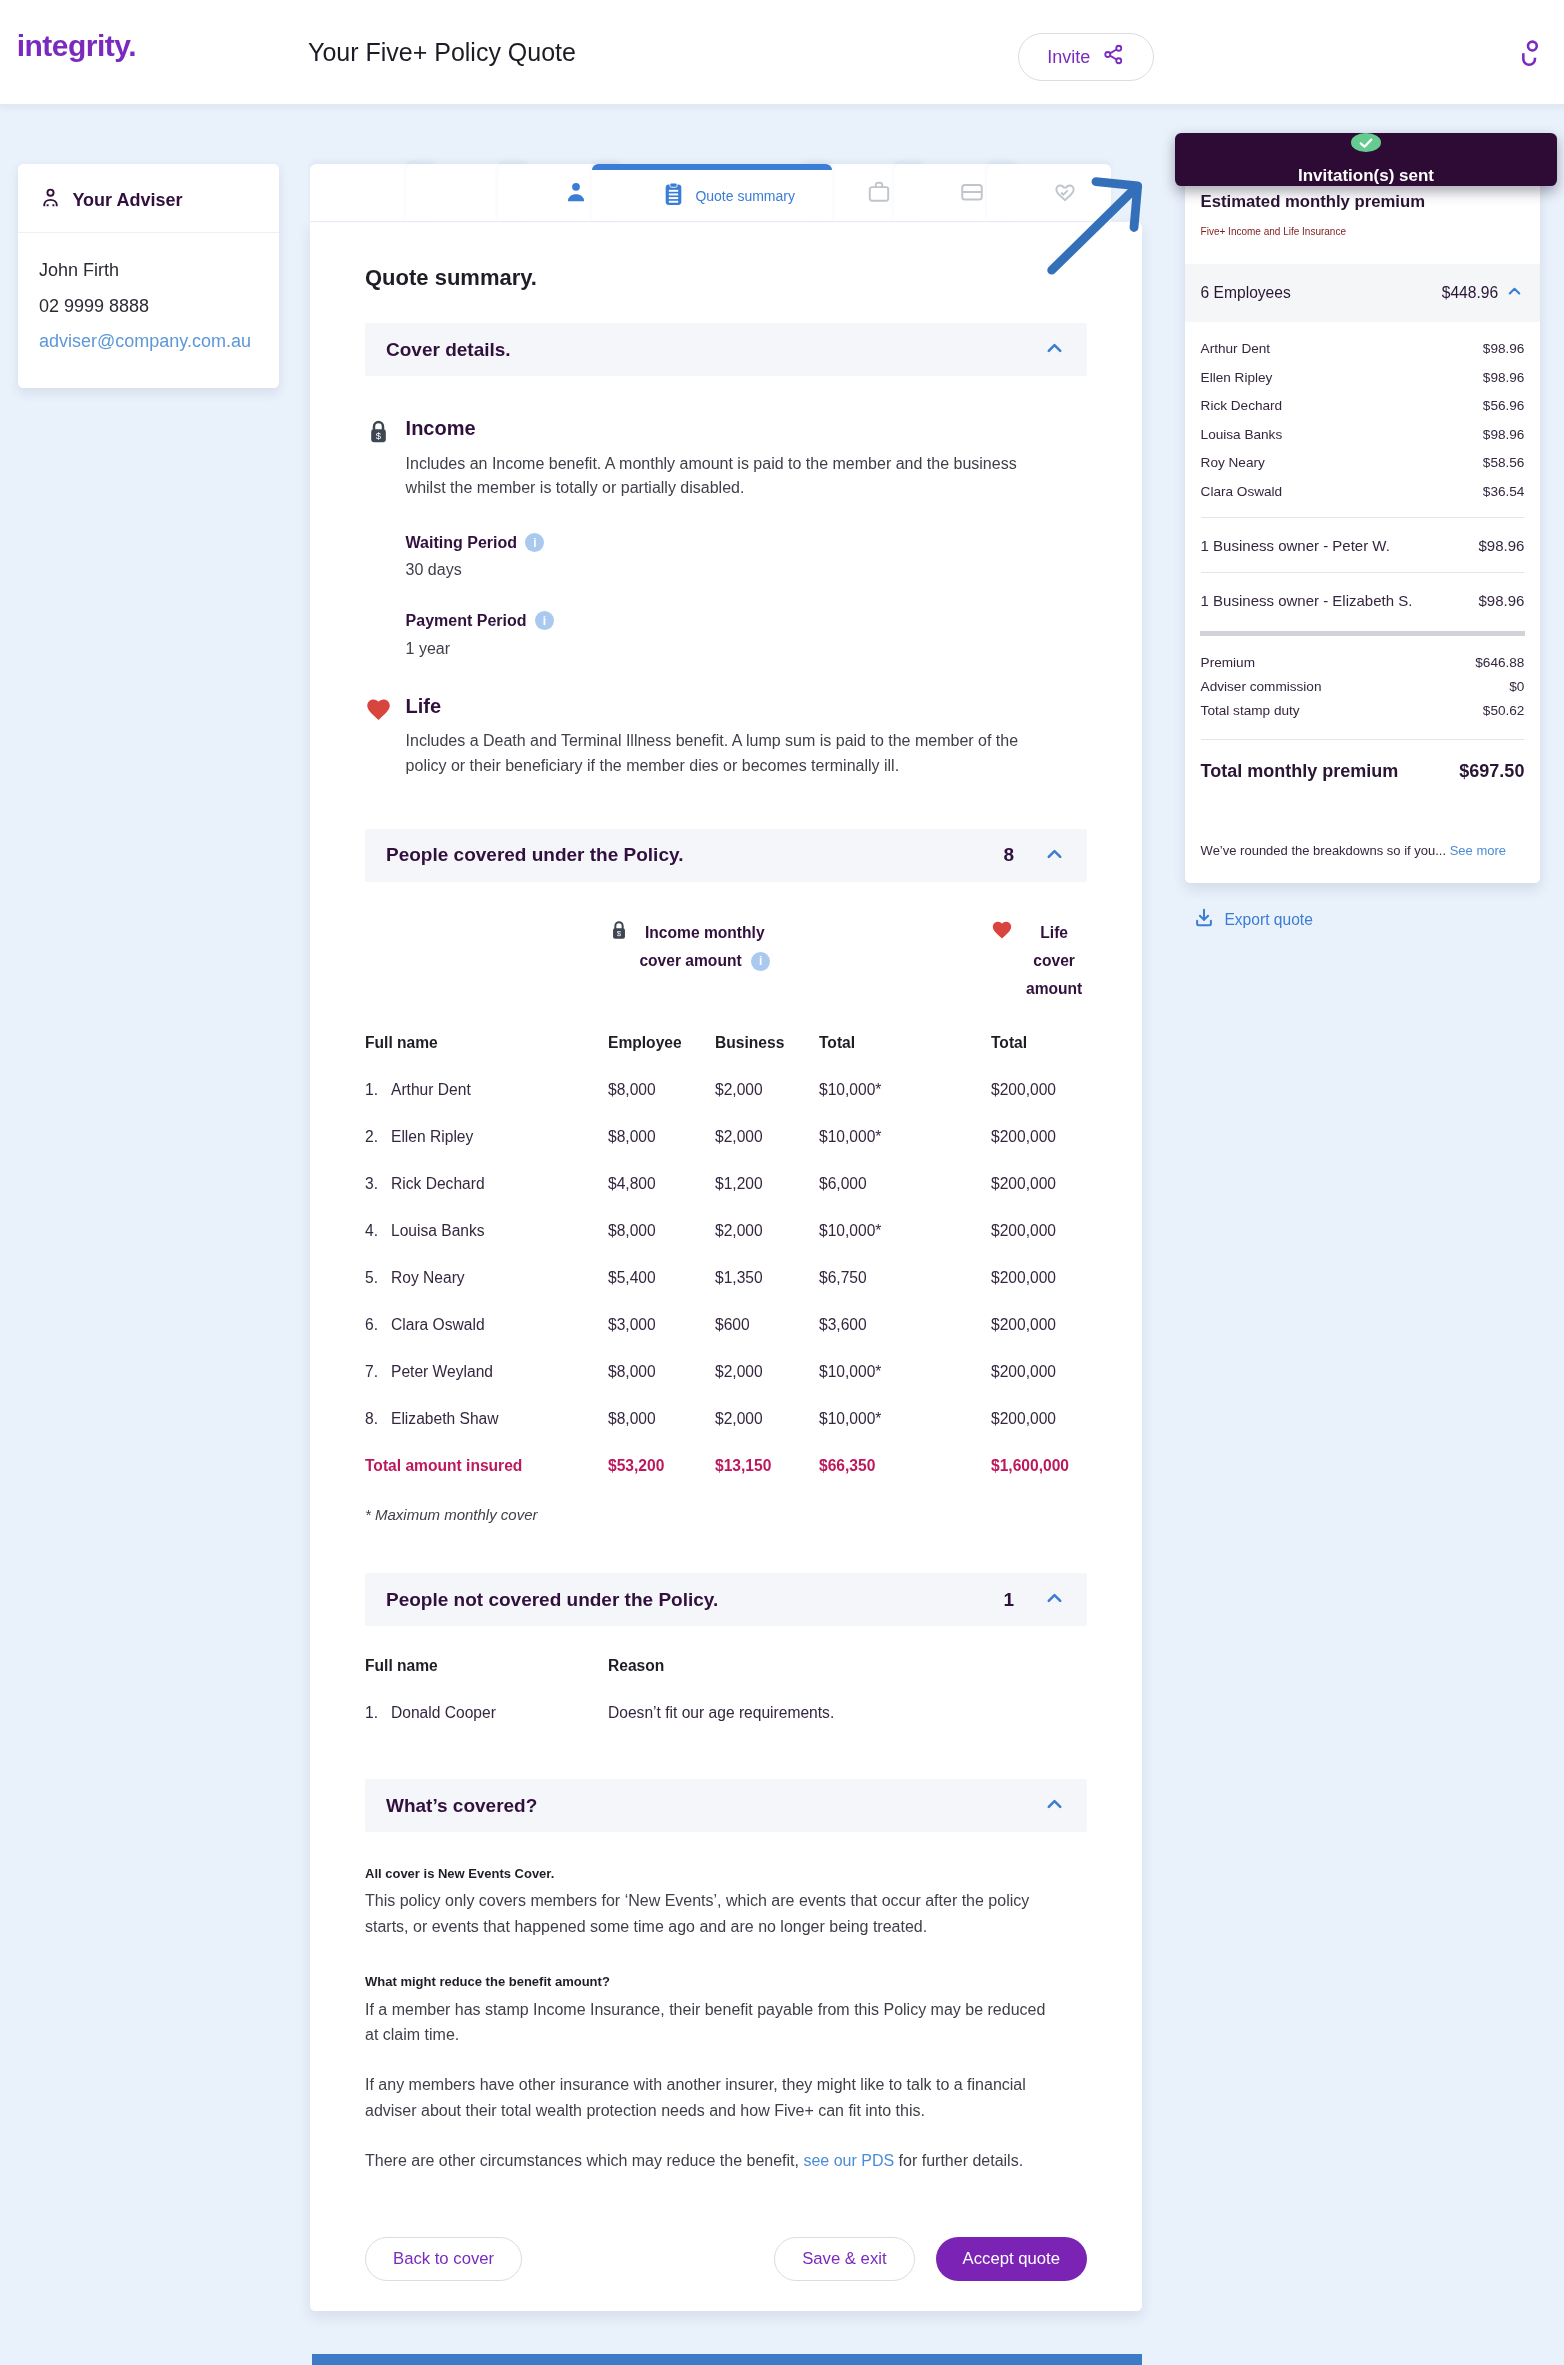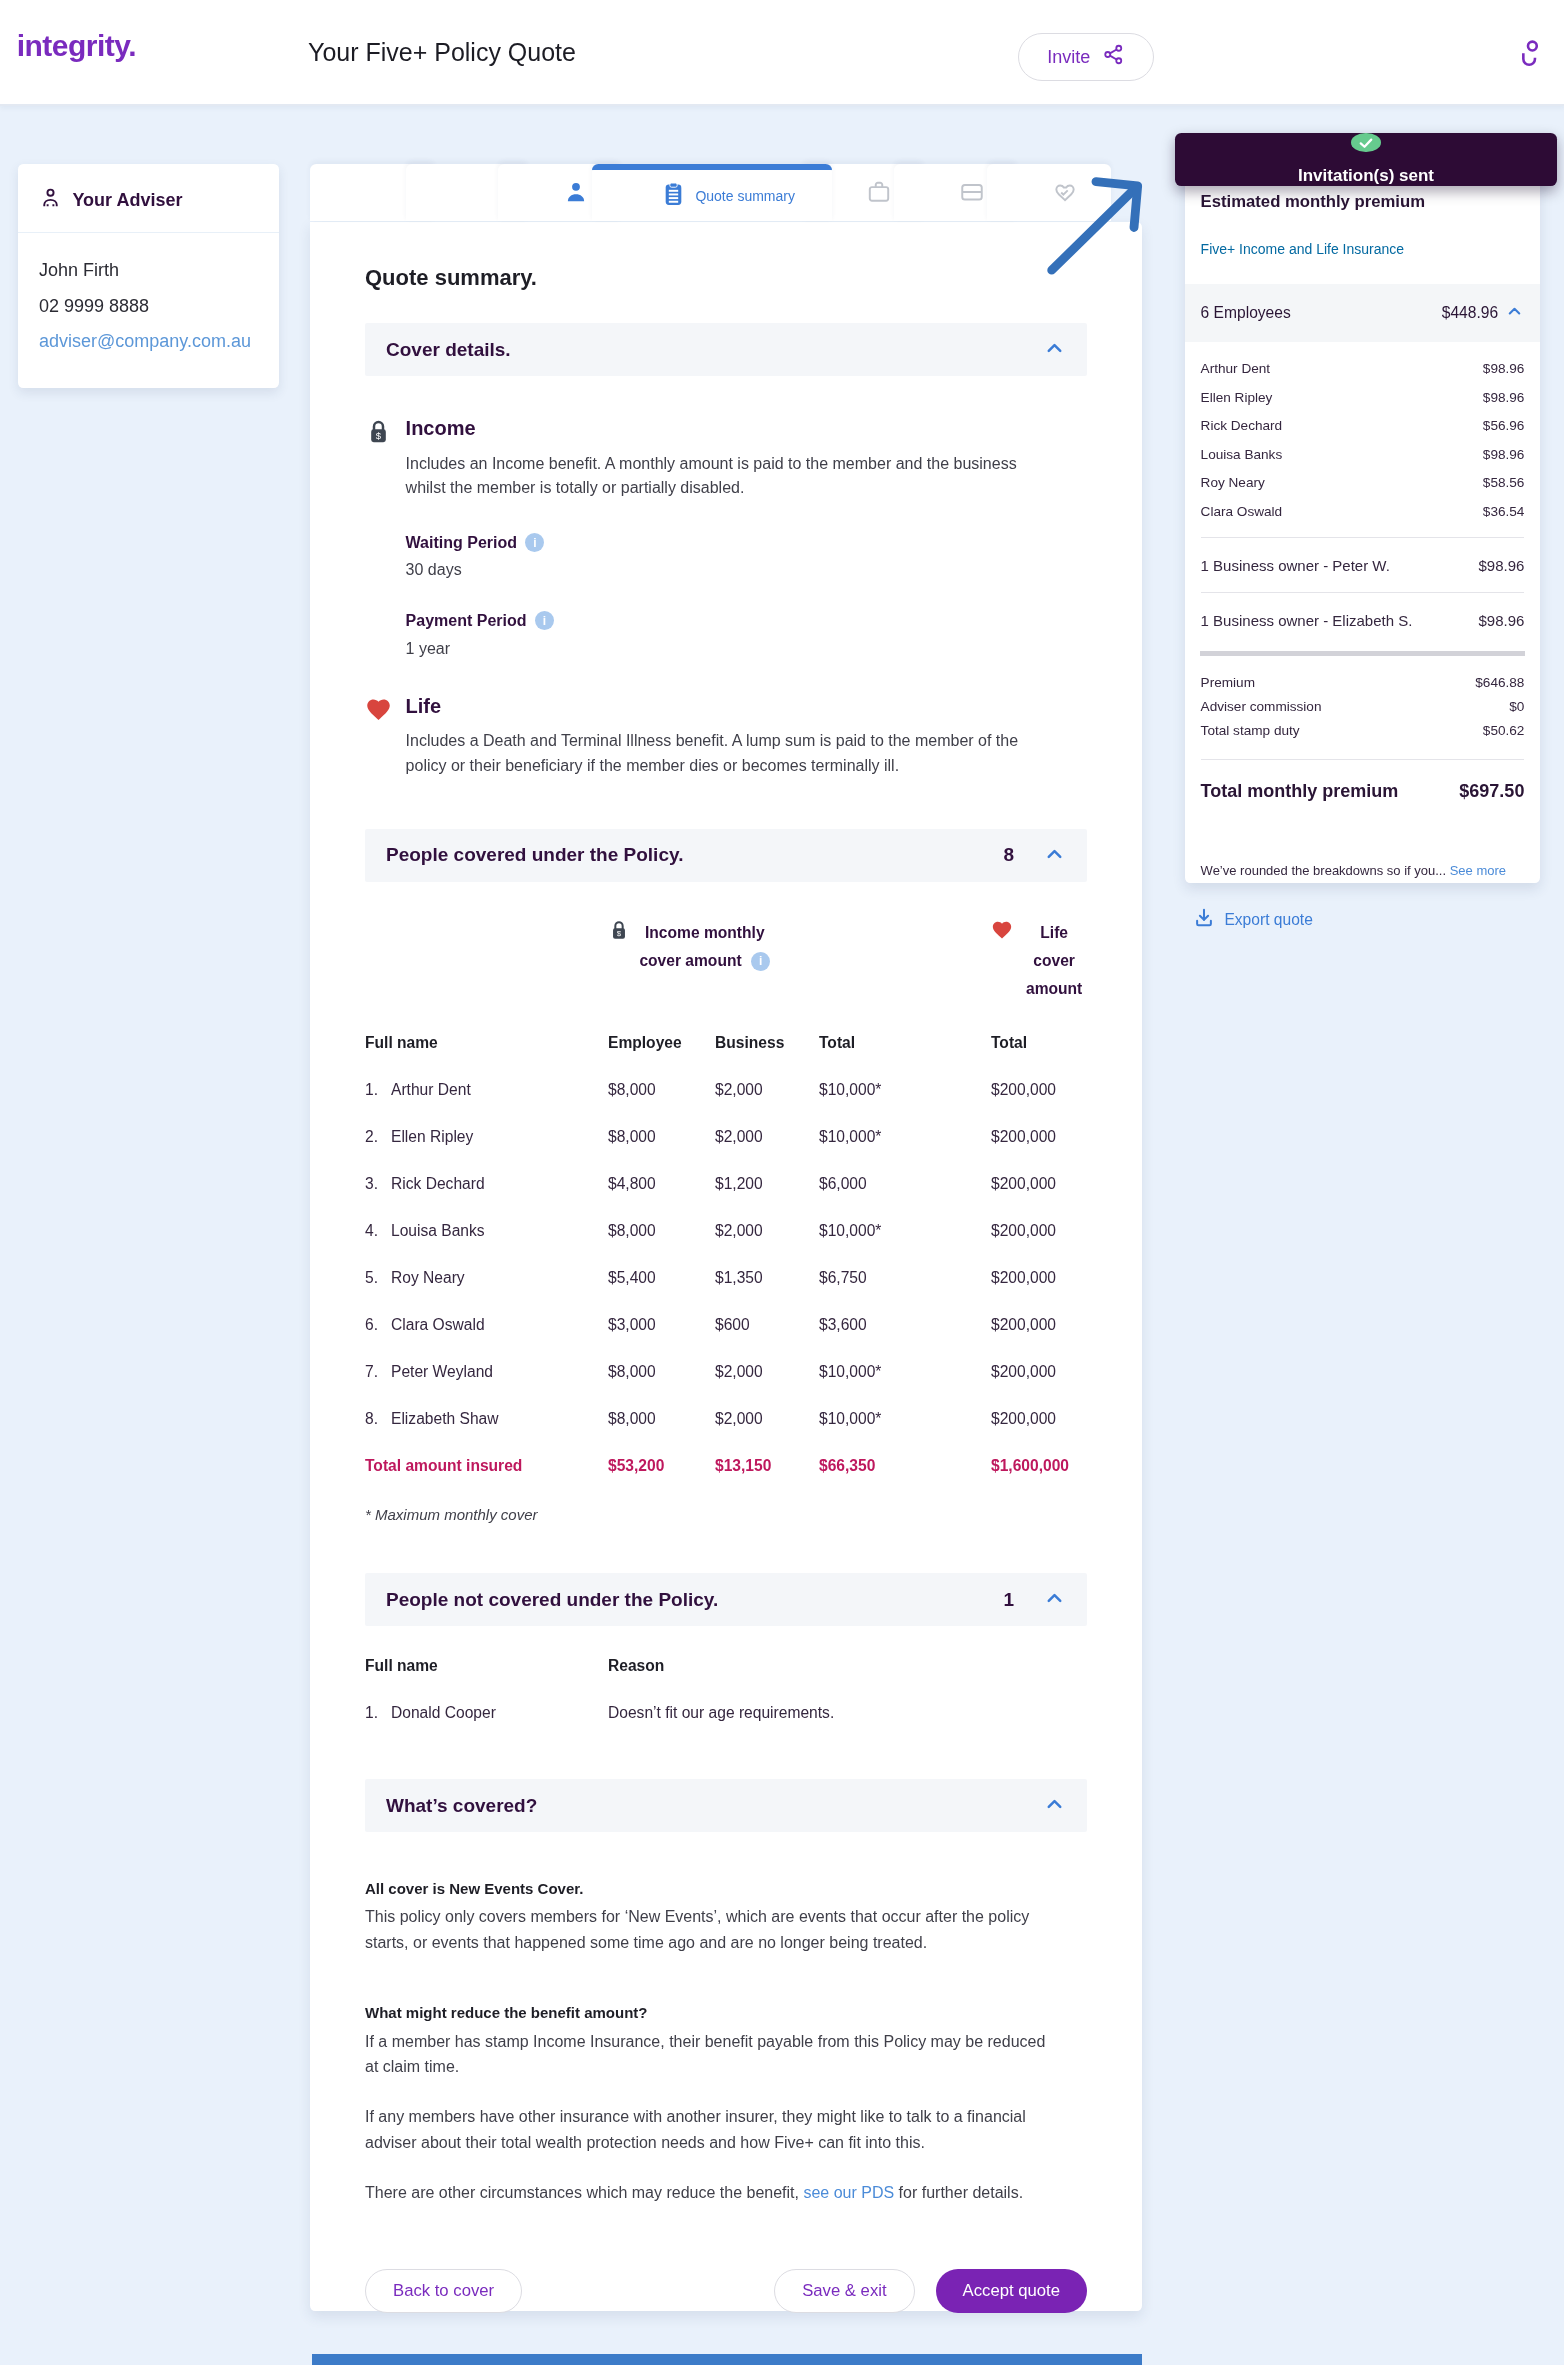--- a/index.html
+++ b/index.html
@@ -57,42 +57,42 @@
   .grp-life{display:flex;gap:8.3px;align-items:flex-start;}
   .ptable .ghead-row{margin-top:37px;}
   .col-head{font-size:15.6px;font-weight:bold;color:#1e1e26;margin-top:31px;}
   .pcell{font-size:15.6px;color:#35273F;margin-top:29px;}
   .pcell .num{display:inline-block;width:26px;}
   .pcell.bold,.col-head.total-b{font-weight:bold;color:#be185d;}
   .footnote{font-style:italic;font-size:15px;color:#3F3F49;margin-top:31px;}
   
   .ntable{display:grid;grid-template-columns:243px 1fr;}
   
-  .wc-title{font-size:15px;font-weight:bold;color:#1e1e26;margin-top:48px;}
+  .wc-title{font-size:13px;font-weight:bold;color:#1e1e26;margin-top:34px;}
   .wc-body{font-size:16px;line-height:1.62;color:#3F3F49;margin-top:7.3px;max-width:694px;}
   .wc-body.gap{margin-top:24px;}
   .link-blue{color:#4B8BD8;}
   
   .btn-row{display:flex;align-items:center;margin-top:63px;}
   .pill{height:44px;border-radius:22px;display:flex;align-items:center;justify-content:center;
     font-size:16.7px;box-sizing:border-box;padding:0 27px;}
   .pill.outline{border:1.6px solid #DCDCE2;background:#fff;color:#7A2BBE;}
   .pill.solid{background:#7A23B4;color:#fff;border:none;}
   .btn-spacer{flex:1;}
   .btn-gap{width:21px;}
   
   .toast{position:absolute;left:1175px;top:133px;width:382px;height:53px;background:#2D0B35;
     border-radius:6.3px;display:flex;align-items:center;gap:13.6px;padding:0 14.6px;box-sizing:border-box;
     box-shadow:0 5.2px 12.5px rgba(20,10,40,.35);z-index:20;flex-direction:column;}
   .toast-check{width:30px;height:30px;border-radius:50%;background:#66CB8E;display:flex;align-items:center;justify-content:center;}
   .toast-text{color:#fff;font-size:17px;font-weight:bold;}
   .premium-card{position:absolute;left:1185px;top:169px;width:355px;height:714px;background:#fff;
     border-radius:5.2px;box-shadow:0 5.2px 12.5px rgba(40,60,100,.12);z-index:10;box-sizing:border-box;padding:0 15.6px;}
   .pc-title{font-size:16.7px;font-weight:bold;color:#2a1535;margin-top:23px;}
-  .pc-product{font-size:14px;color:#0369a1;margin-top:29px;}
+  .pc-product{font-size:10px;color:#7f1d1d;margin-top:14px;}
   .pc-emp-head{margin:27px -15.6px 0 -15.6px;background:#F4F6F8;height:58px;display:flex;align-items:center;
     padding:0 15.6px;justify-content:space-between;}
   .pc-emp-head .l{font-size:15.6px;color:#2a1535;}
   .pc-emp-head .r{display:flex;align-items:center;gap:7.3px;font-size:15.6px;color:#2a1535;}
   .pc-list{margin-top:19px;}
   .pc-row{display:flex;justify-content:space-between;font-size:13.6px;color:#35273F;margin-top:13.6px;}
   .pc-div{height:1px;background:#E4E4E9;margin-top:18px;}
   .pc-owner{display:flex;justify-content:space-between;font-size:15px;color:#35273F;margin-top:19px;}
   .pc-thick{height:4.7px;background:#D2D2D8;margin:22px -1px 0 -1px;}
   .pc-fees{margin-top:19px;}

